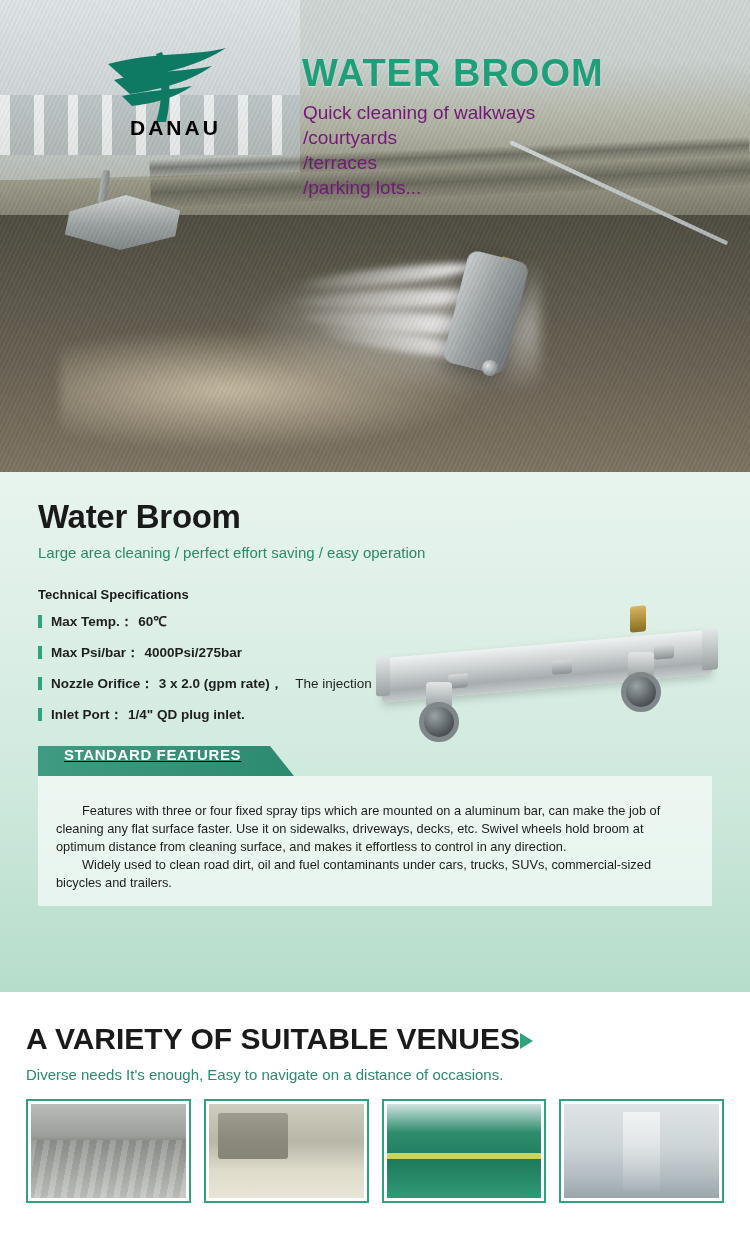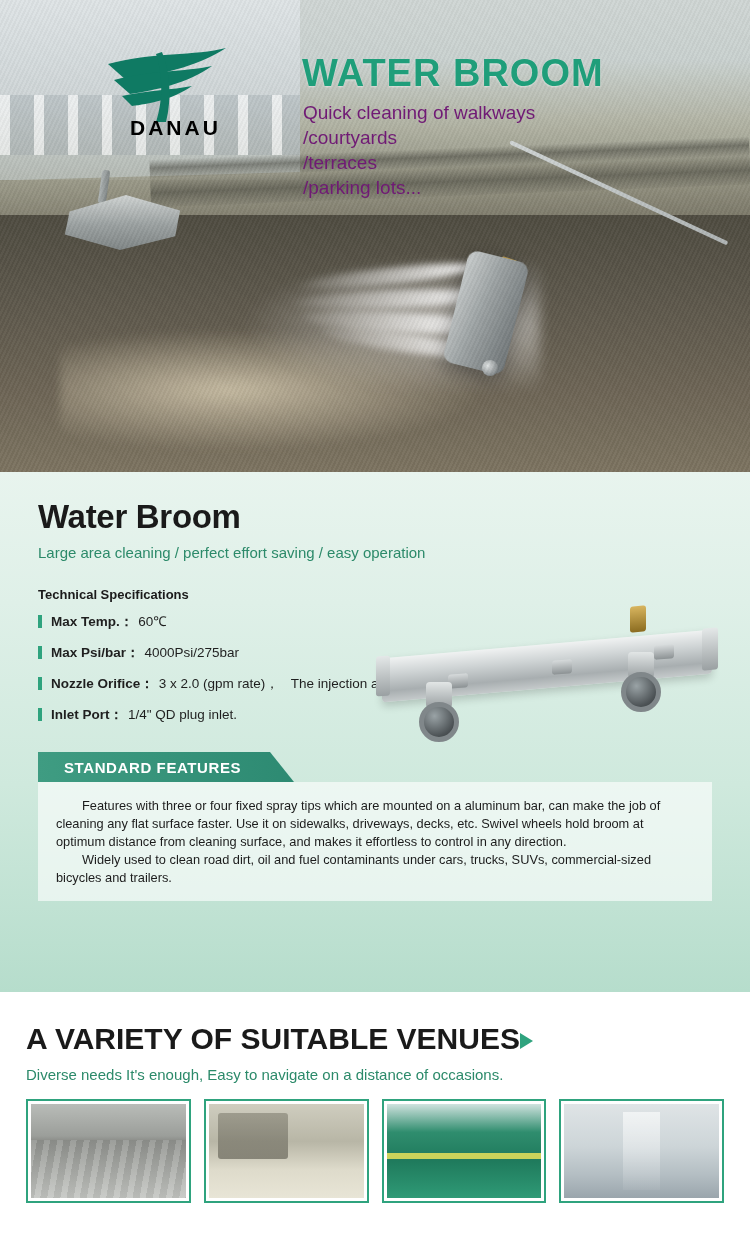--- a/index.html
+++ b/index.html
@@ -191,21 +191,21 @@
   .spec-row {
     display: flex; align-items: baseline;
     margin-bottom: 13px; font-size: 13.5px; color: #1f1f1f;
   }
   .spec-bar {
     display: inline-block;
     width: 4px; height: 13px; background: #2fa37e;
     margin-right: 9px; flex: none; position: relative; top: 2px;
   }
   .spec-label { font-weight: bold; }
-  .spec-value { font-weight: normal; margin-left: 5px; }
+  .spec-value { font-weight: bold; margin-left: 5px; }
   .spec-note { font-weight: normal; margin-left: 12px; }
 
   
   .prod-photo {
     position: absolute; right: 26px; top: 118px;
     width: 348px; height: 200px;
   }
   .bar-main {
     position: absolute; left: 6px; top: 54px;
     width: 330px; height: 44px;
@@ -247,34 +247,35 @@
     width: 40px; height: 40px; border-radius: 50%;
     background: radial-gradient(circle at 35% 30%, #9aa3a6, #4d5356 70%, #34393b);
     border: 5px solid #80878a;
     margin-top: -6px; margin-left: -7px;
   }
   .caster.c1 { left: 50px; top: 92px; }
   .caster.c2 { left: 252px; top: 62px; }
 
   
   .features-tab {
-    position: relative; margin-top: 28px;
+    position: relative; margin-top: 22px;
     width: 256px; height: 30px;
     background: linear-gradient(to right, #3f9c82, #2d8a72);
-    display: flex; align-items: center;
+    display: flex; align-items: flex-start;
     clip-path: polygon(0 0, 232px 0, 256px 30px, 0 30px);
+    text-decoration: underline;
   }
   .features-tab span {
     margin-left: 26px; color: #ffffff; font-size: 15px;
     font-weight: bold; letter-spacing: 0.6px;
   }
   .features-box {
     margin-top: 0; width: 674px; min-height: 112px;
     background: rgba(255,255,255,0.62);
-    padding: 15px 20px 14px 18px;
+    padding: 26px 20px 14px 18px;
     font-size: 12.8px; line-height: 18px; color: #1c1c1c;
   }
   .features-box p { text-indent: 26px; }
 
   
   .venues {
     position: relative; width: 750px; height: 264px;
     background: #ffffff; padding: 30px 26px 0 26px;
   }
   .venues-head {

